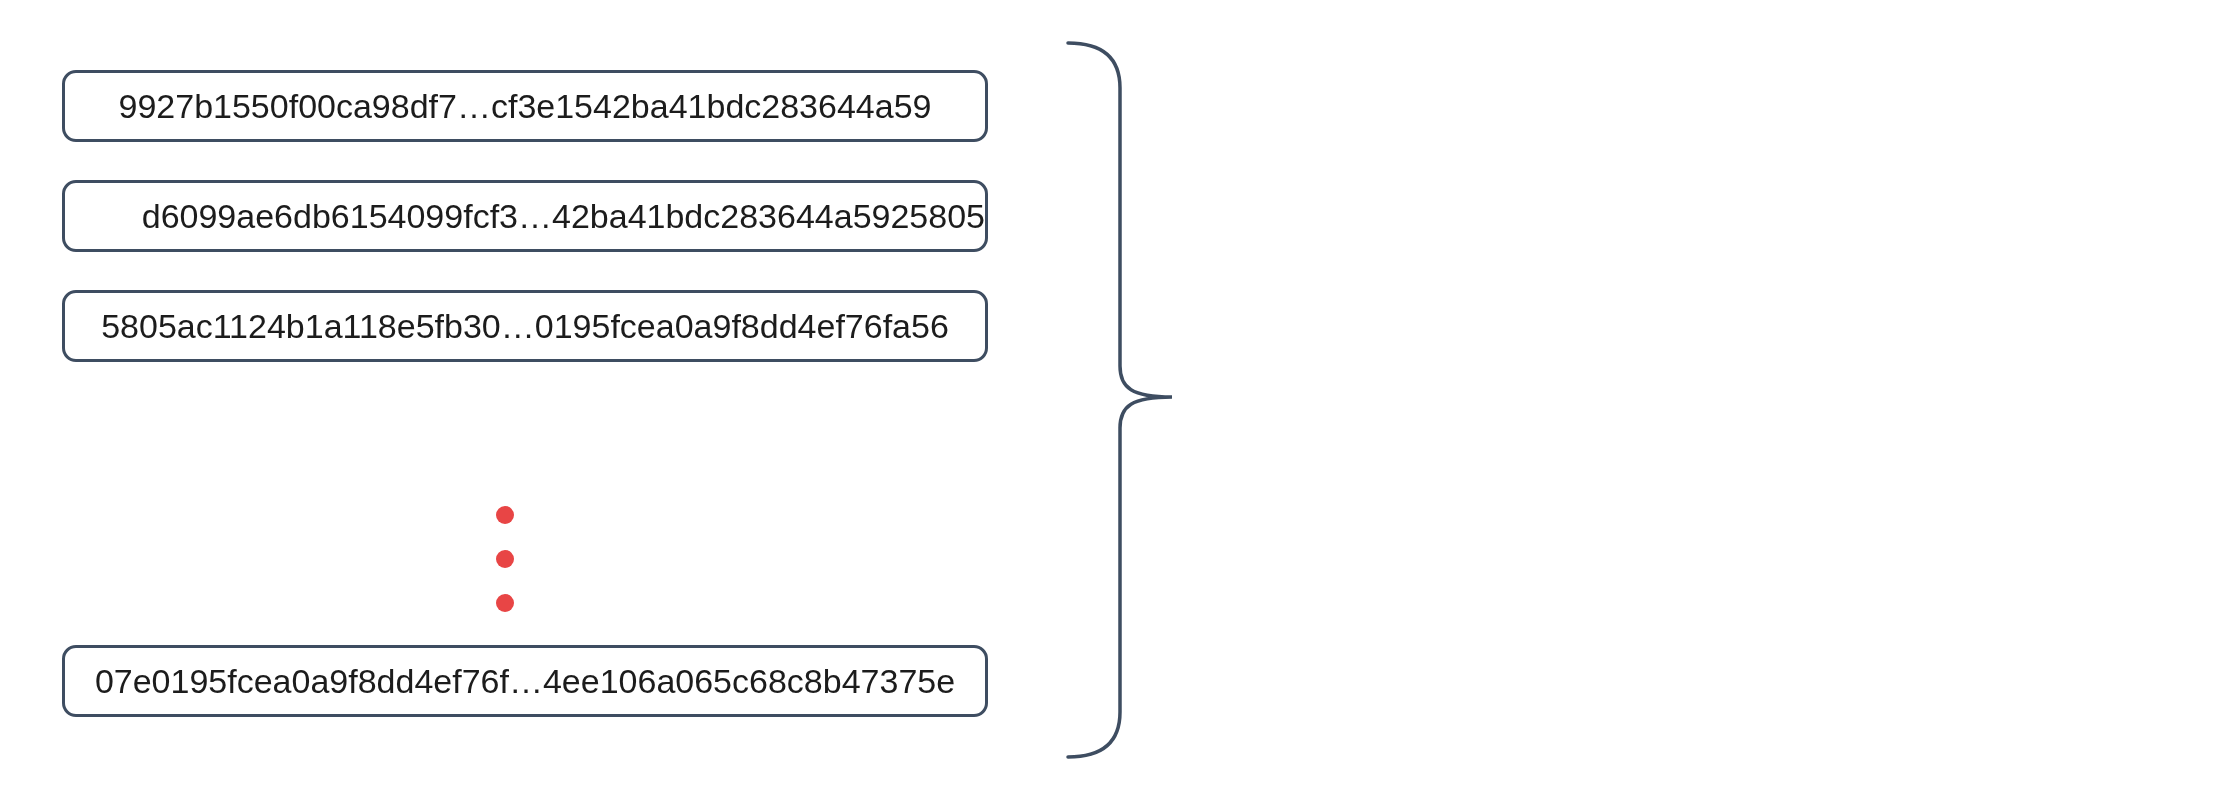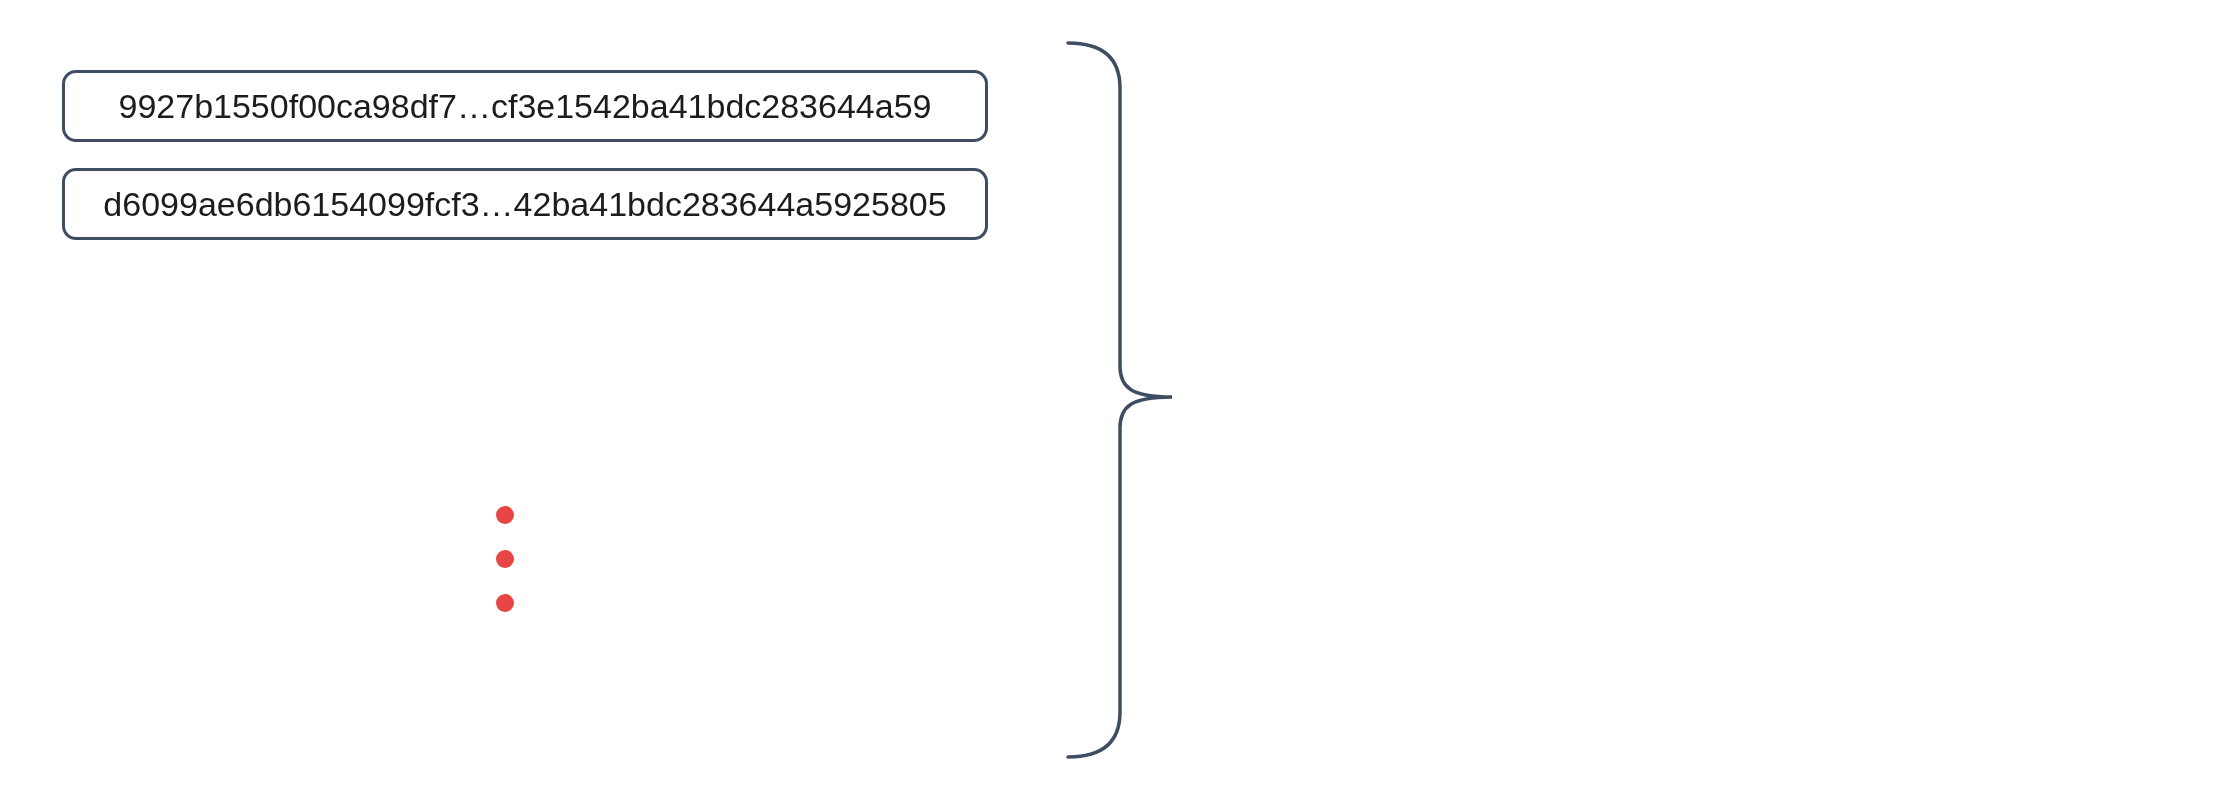--- a/index.html
+++ b/index.html
@@ -29,21 +29,21 @@
   .hash-box span {
     font-size: 34px;
     color: #1c1c1c;
     white-space: nowrap;
   }
   .left-box {
     left: 62px;
     width: 926px;
   }
   .box-0 { top: 70px; }
-  .box-1 { top: 168px; }
+  .box-1 { top: 180px; justify-content: flex-end; }
   .box-2 { top: 290px; }
   .box-3 { top: 400px; }
   .box-4 { top: 645px; }
   .right-box {
     left: 1225px;
     top: 365px;
     width: 920px;
   }
   .dots {
     position: absolute;
@@ -79,28 +79,34 @@
 <div class="canvas">
 
   <div class="hash-box left-box box-0">
     <span>9927b1550f00ca98df7…cf3e1542ba41bdc283644a59</span>
   </div>
 
   <div class="hash-box left-box box-1">
     <span>d6099ae6db6154099fcf3…42ba41bdc283644a5925805</span>
   </div>
 
+  <div class="hash-box left-box box-2">
+    <span>5805ac1124b1a118e5fb30…0195fcea0a9f8dd4ef76fa56</span>
+  </div>
 
 
   <div class="dots">
     <span class="dot"></span>
     <span class="dot"></span>
     <span class="dot"></span>
   </div>
 
+  <div class="hash-box left-box box-4">
+    <span>07e0195fcea0a9f8dd4ef76f…4ee106a065c68c8b47375e</span>
+  </div>
 
   <svg class="brace" viewBox="0 0 124 726" aria-hidden="true">
     <path d="M 10 7
              C 40 7, 62 18, 62 52
              L 62 330
              C 62 352, 74 361, 114 361
              C 74 361, 62 370, 62 392
              L 62 676
              C 62 710, 40 721, 10 721"></path>
   </svg>

